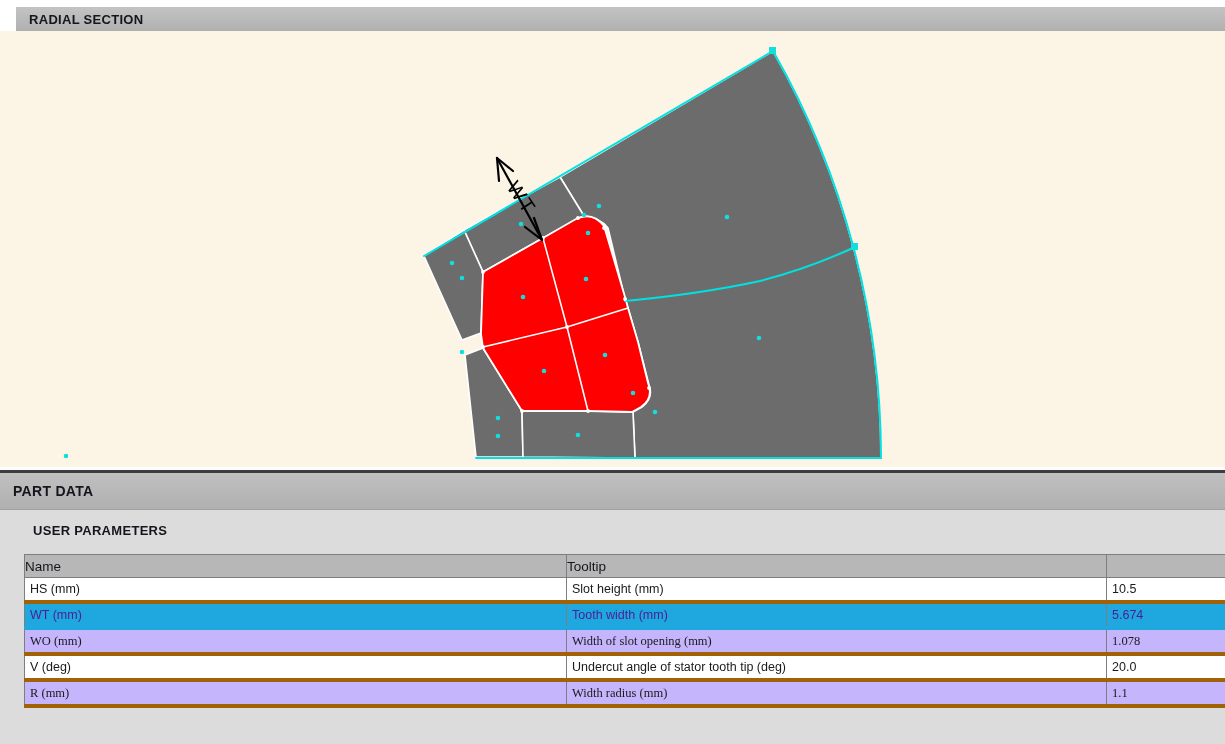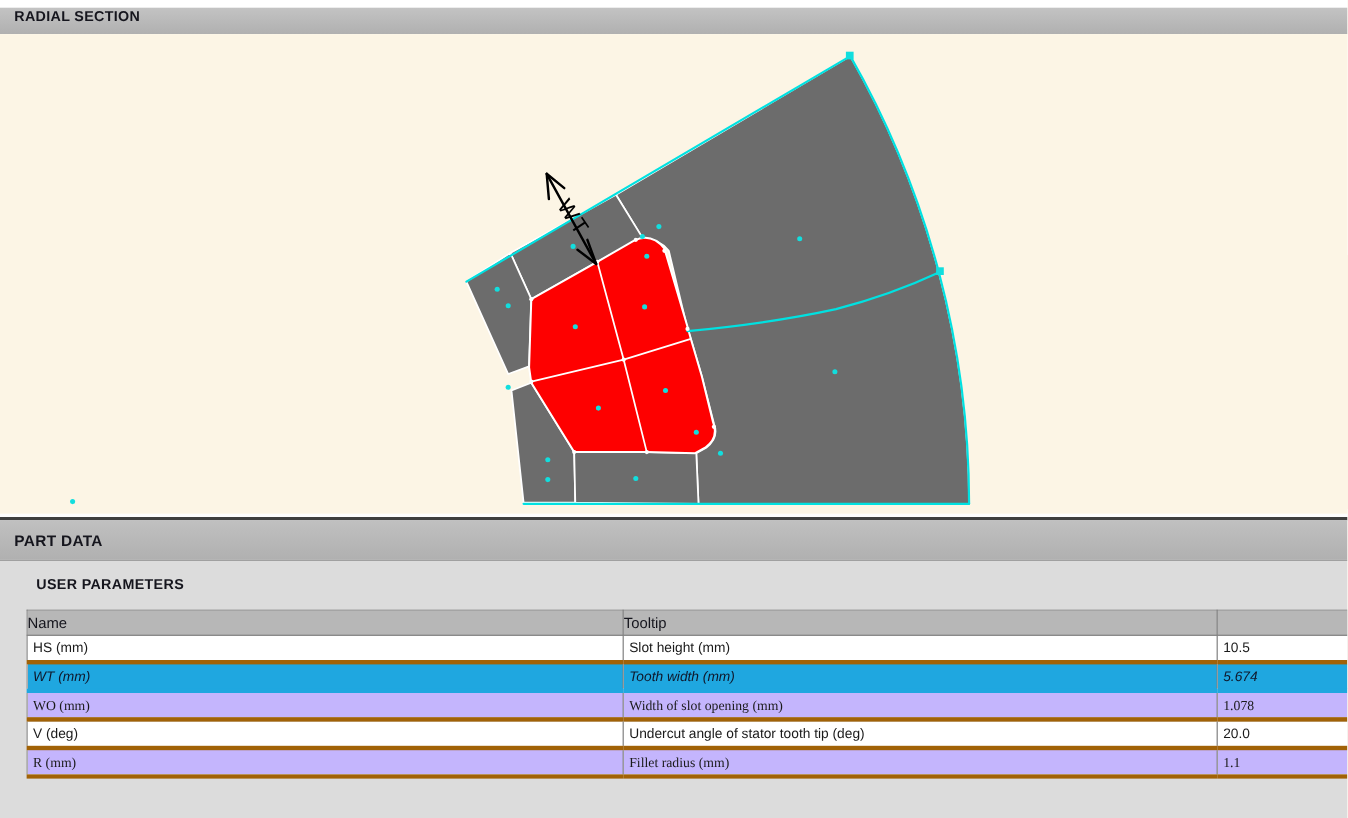--- a/index.html
+++ b/index.html
@@ -4,22 +4,22 @@
 <style>
   html,body{margin:0;padding:0;}
   body{
     width:1225px;height:744px;overflow:hidden;background:#ffffff;
     font-family:"Liberation Sans",sans-serif;
     -webkit-font-smoothing:antialiased;
   }
   .top-gap{height:7px;background:#ffffff;}
   .section-titlebar{
     height:24px;background:linear-gradient(#c3c3c3,#b0b0b0);
-    display:flex;align-items:flex-start;padding-left:13px;
-    font-size:13px;font-weight:bold;letter-spacing:.3px;color:#15151d;
+    display:flex;align-items:center;padding-left:13px;
+    font-size:13px;font-weight:bold;letter-spacing:.3px;color:#15151d;margin-left:16px;
   }
   .canvas{
     position:relative;height:436px;background:#FCF5E5;overflow:hidden;
   }
   .canvas svg{position:absolute;left:0;top:0;}
   .white-strip{height:3px;background:#fdfdfd;}
   .dark-line{height:3px;background:#3e3e3e;}
   .part-data-bar{
     height:37px;background:linear-gradient(#c0c0c0,#b0b0b0);
     display:flex;align-items:center;padding-left:13px;
@@ -40,21 +40,21 @@
     height:22px;background:#b7b7b7;font-size:13.5px;font-weight:normal;
     text-align:left;border:1px solid #7e7e7e;padding:0;color:#15151d;
   }
   td{
     height:22px;padding:0 0 0 5px;background:#ffffff;
     border-left:1px solid #7e7e7e;border-bottom:4px solid #a16207;
     white-space:nowrap;overflow:hidden;
   }
   tr.alt td{background:#c4b5fd;font-family:Liberation Serif, serif;}
   tr.selected td{
-    background:#1FA7E0;color:#0f172a;border-bottom-color:#1FA7E0;font-style:italic;
+    background:#1FA7E0;color:#4c1d95;border-bottom-color:#1FA7E0;
   }
   table{border:1px solid #7e7e7e;border-right:none;}
   .bottom-strip{
     position:absolute;left:0;right:0;bottom:0;height:7px;
     background:#c2c2c2;border-top:1px solid #9a9a9a;
   }
 </style>
 </head>
 <body>
 
@@ -175,21 +175,21 @@
           <td>Width of slot opening (mm)</td>
           <td>1.078</td>
         </tr>
         <tr>
           <td>V (deg)</td>
           <td>Undercut angle of stator tooth tip (deg)</td>
           <td>20.0</td>
         </tr>
         <tr class="alt">
           <td>R (mm)</td>
-          <td>Fillet radius (mm)</td>
+          <td>Width radius (mm)</td>
           <td>1.1</td>
         </tr>
       </tbody>
     </table>
   </div>
 
   <div class="bottom-strip"></div>
 </div>
 
 </body></html>

